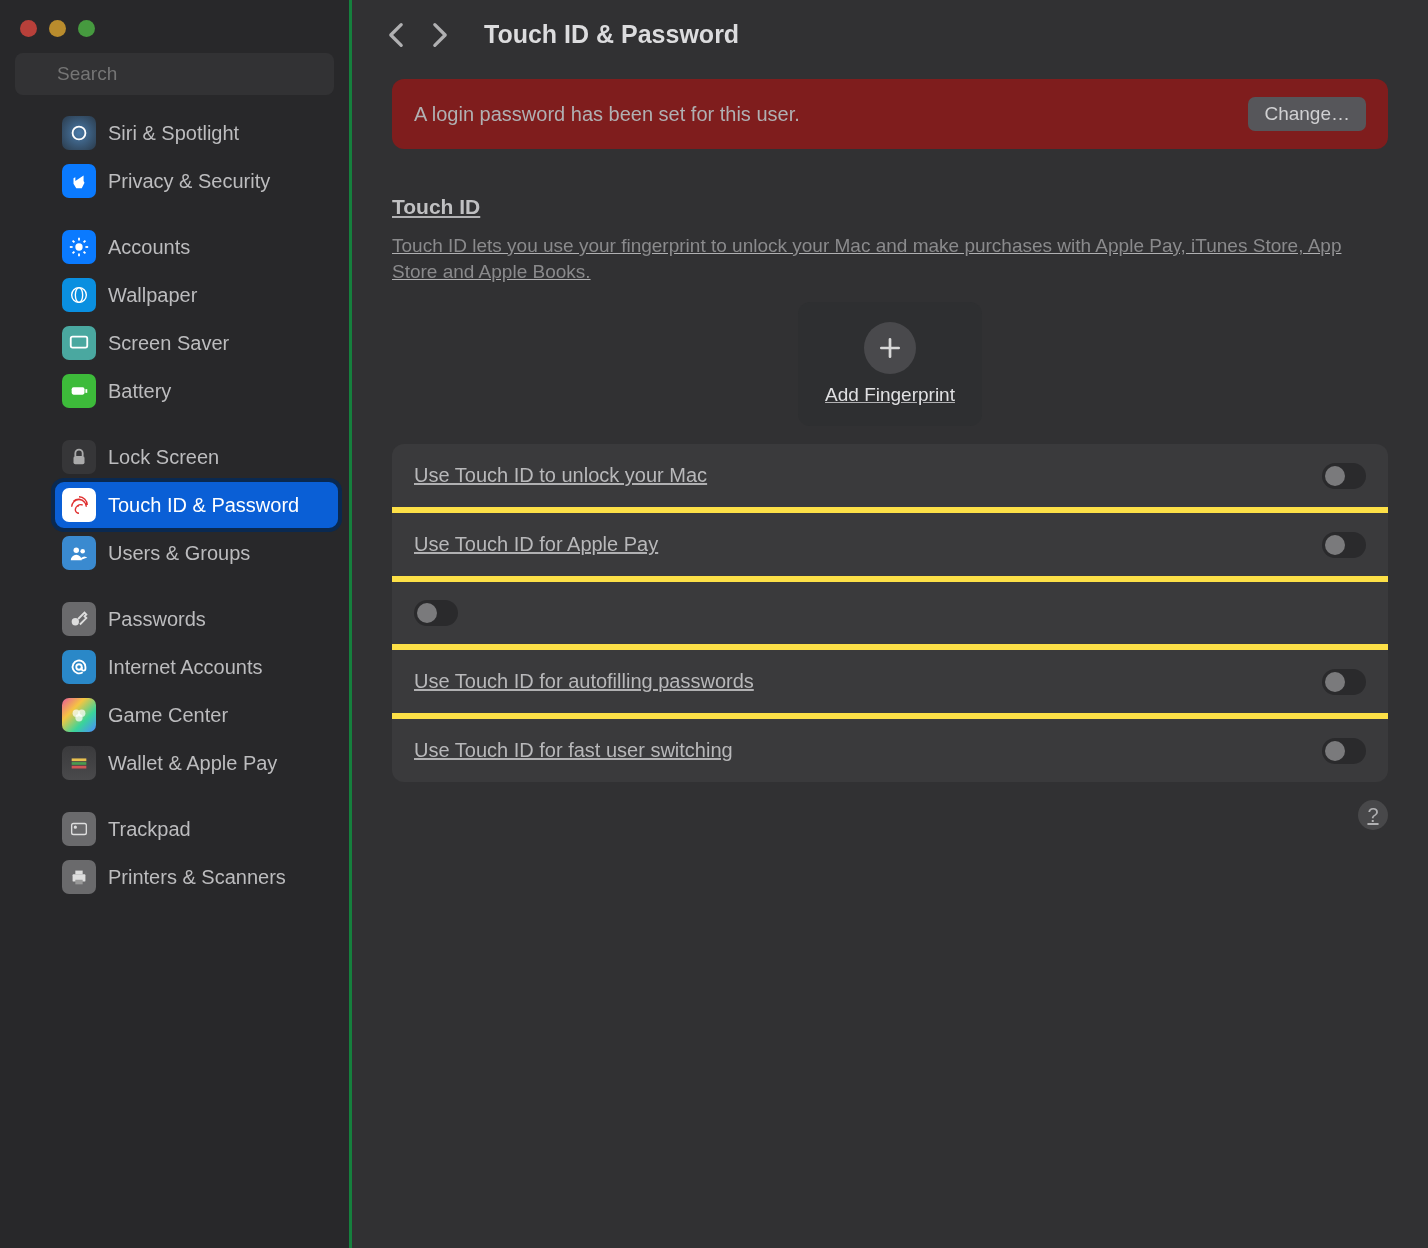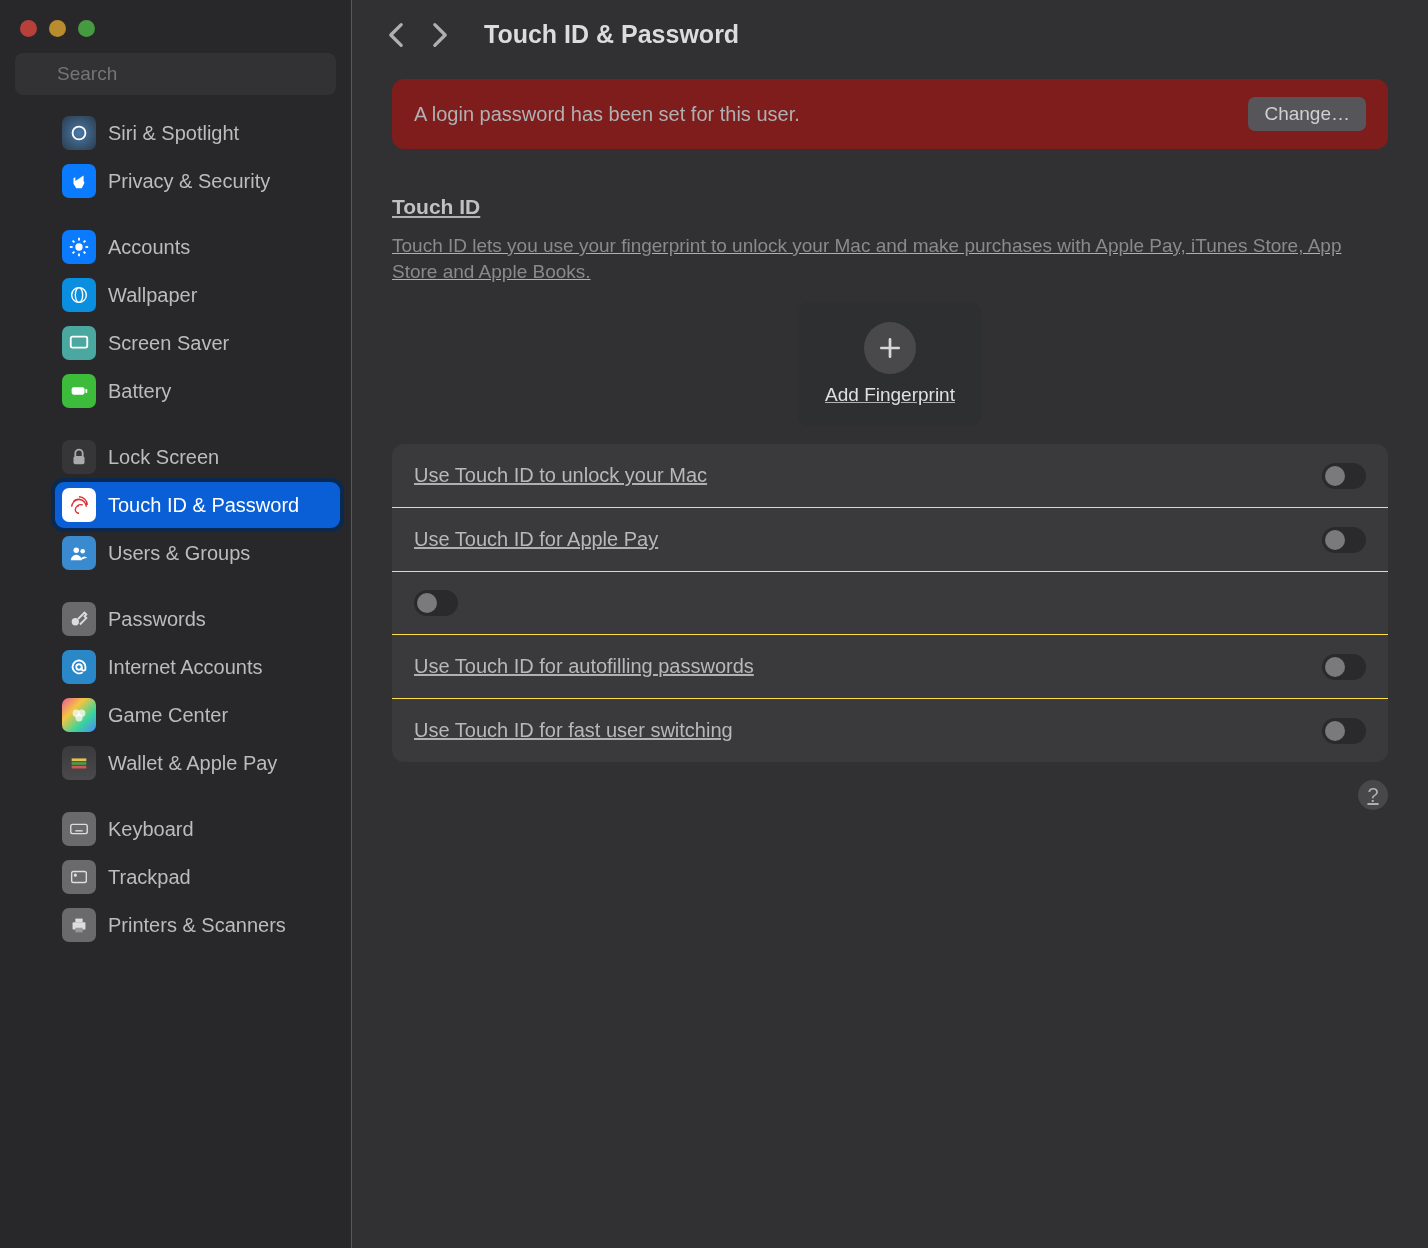--- a/index.html
+++ b/index.html
@@ -10,21 +10,21 @@
       width: 1428px;
       height: 1248px;
       display: flex;
       overflow: hidden;
     }
     
     
     .sidebar {
       width: 352px;
       background: #28282a;
-      border-right: 1px solid #15803d;
+      border-right: 3px solid #15803d;
       padding: 12px 0;
       display: flex;
       flex-direction: column;
     }
     .traffic-lights {
       display: flex;
       gap: 12px;
       padding: 8px 20px 16px;
     }
     .traffic-lights div {
@@ -163,21 +163,21 @@
     .fingerprint-tile-label { font-size: 19px; color: #e0e0e2; }
     
     .toggle-list {
       background: #3a3a3c;
       border-radius: 12px;
       margin-top: 6px;
     }
     .toggle-row {
       display: flex; align-items: center; justify-content: space-between;
       padding: 18px 22px;
-      border-bottom: 1px solid #fde047;
+      border-bottom: 6px solid #fde047;
     }
     .toggle-row:last-child { border-bottom: none; }
     .toggle-row-label { font-size: 20px; color: #b8b8ba; max-width: 580px; line-height: 1.35; }
     .toggle {
       width: 44px; height: 26px; border-radius: 13px;
       background: #2a2a2c;
       position: relative;
     }
     .toggle::after {
       content: ""; position: absolute;
@@ -343,32 +343,20 @@
             <rect x="4" y="11" width="16" height="3" fill="#4a9a50"></rect>
             <rect x="4" y="15" width="16" height="3" fill="#d05555"></rect>
           </svg>
         </span>
       <span class="nav-label">Wallet &amp; Apple Pay</span>
     </li>
   </ul>
 
   <ul class="nav-list nav-group">
     <li class="nav-item">
-      <span class="nav-icon ic-keyb">
-          <svg viewBox="0 0 24 24" fill="none" stroke="#ddd" stroke-width="1.5">
-            <rect x="3" y="7" width="18" height="10" rx="2"></rect>
-            <line x1="7" y1="11" x2="7" y2="11"></line>
-            <line x1="11" y1="11" x2="11" y2="11"></line>
-            <line x1="15" y1="11" x2="15" y2="11"></line>
-            <line x1="8" y1="14" x2="16" y2="14"></line>
-          </svg>
-        </span>
-      <span class="nav-label">Keyboard</span>
-    </li>
-    <li class="nav-item">
       <span class="nav-icon ic-track">
           <svg viewBox="0 0 24 24" fill="none" stroke="#ddd" stroke-width="1.5">
             <rect x="4" y="6" width="16" height="12" rx="2"></rect>
             <circle cx="8" cy="10" r="1" fill="#ddd"></circle>
           </svg>
         </span>
       <span class="nav-label">Trackpad</span>
     </li>
     <li class="nav-item">
       <span class="nav-icon ic-print">

